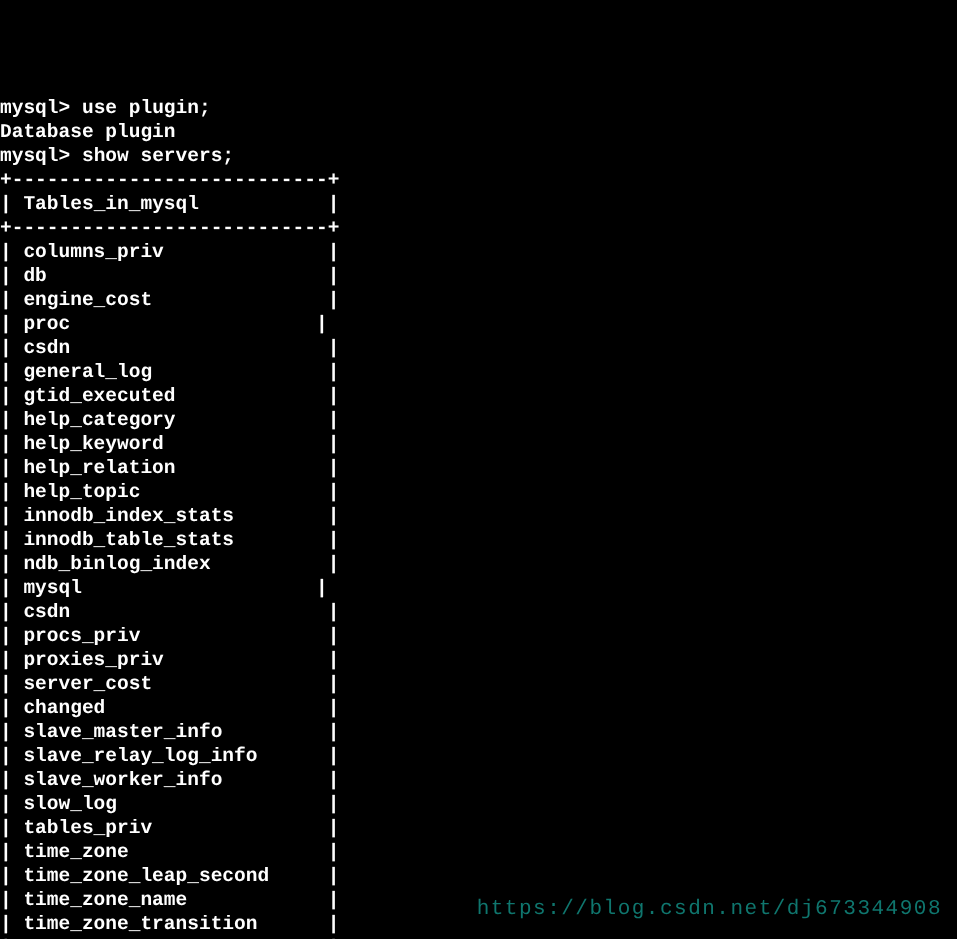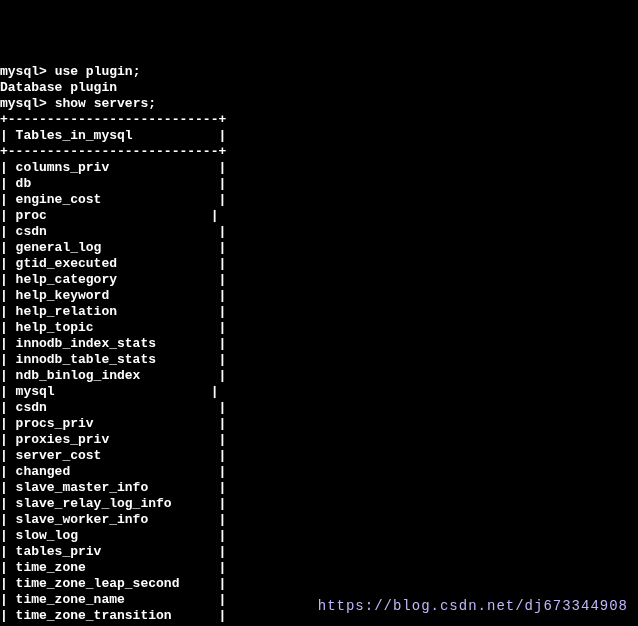--- a/index.html
+++ b/index.html
@@ -20,21 +20,21 @@
       overflow: hidden;
       position: relative;
     }
     .terminal {
       padding: 0;
     }
     .watermark {
       position: absolute;
       bottom: 12px;
       right: 10px;
-      color: #c4b5fd;
+      color: #0f766e;
       font-family: "Courier New", Courier, monospace;
       font-size: 14px;
       font-weight: normal;
       letter-spacing: 1px;
     }
   </style>
 </head>
 <body>
 
 

